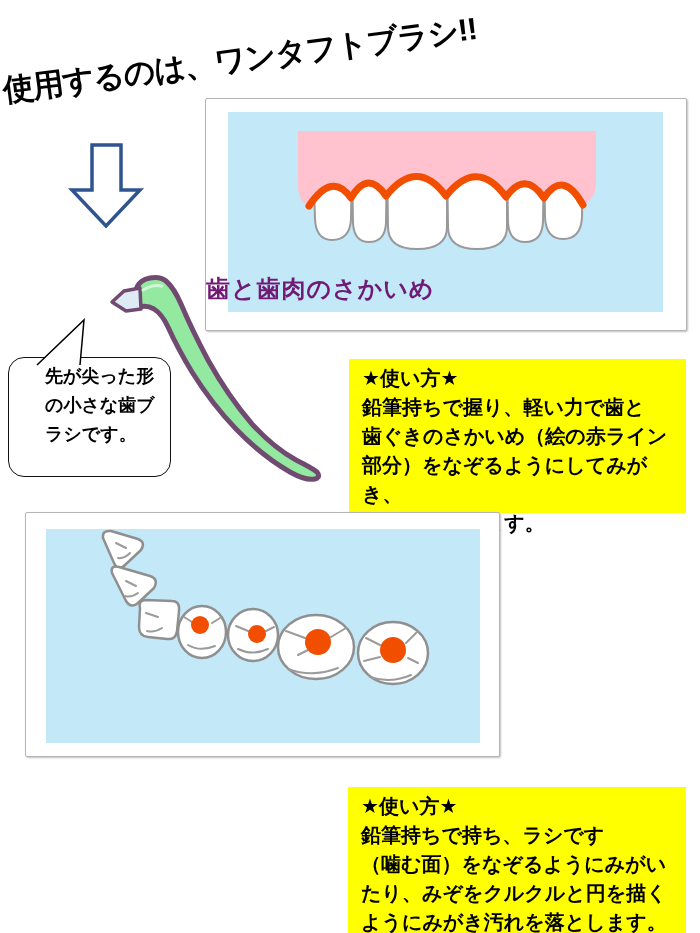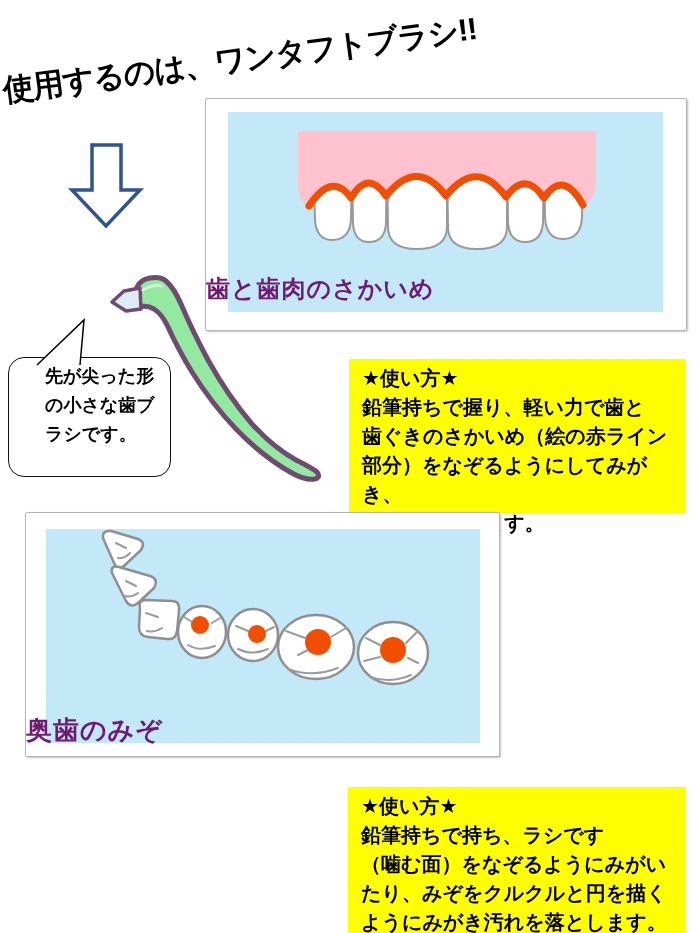--- a/index.html
+++ b/index.html
@@ -162,21 +162,20 @@
       <path d="M 344,164 Q 364,171 385,162"></path>
     </g>
 
     <g fill="#F24E00">
       <circle cx="174" cy="112" r="9"></circle>
       <circle cx="231" cy="121" r="9"></circle>
       <circle cx="292" cy="129" r="13"></circle>
       <circle cx="367" cy="137" r="13"></circle>
     </g>
   </svg>
-  <div class="caption">奥歯のみぞ</div>
 </div>
 
 <div class="abs usagebox usagebox2">
   <div class="heading">★使い方★</div>
   <div class="body">鉛筆持ちで持ち、ラシです
 （噛む面）をなぞるようにみがい
 たり、みぞをクルクルと円を描く
 ようにみがき汚れを落とします。</div>
 </div>
 

